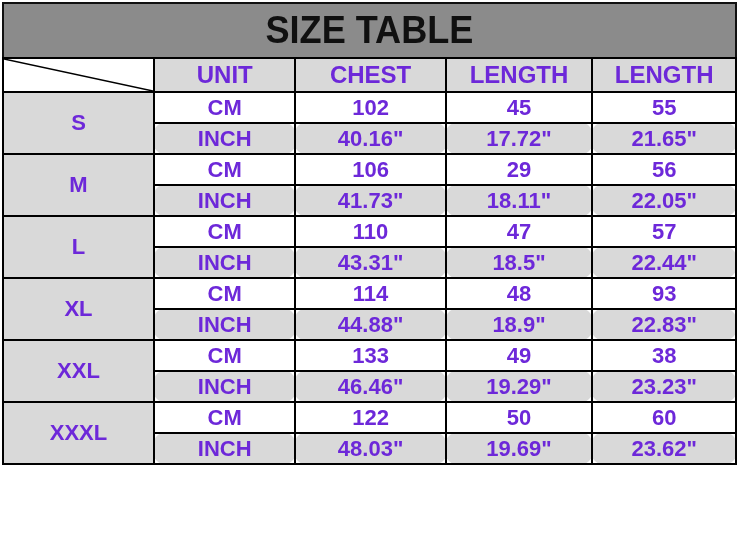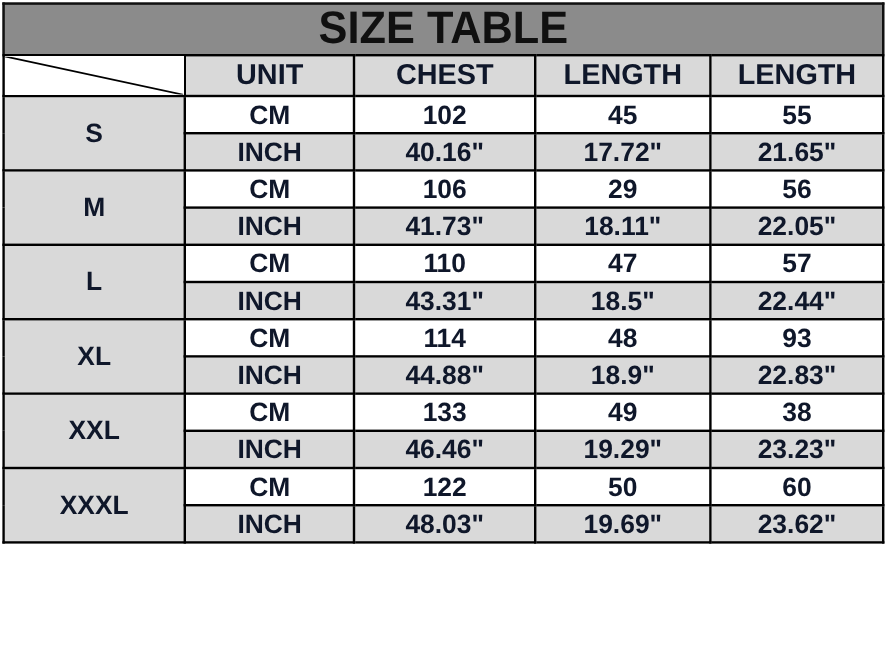--- a/index.html
+++ b/index.html
@@ -12,21 +12,21 @@
     width: 747px;
     height: 557px;
     overflow: hidden;
   }
   .sheet {
     width: 735px;
     margin: 2px 0 0 2px;
   }
   .title-band {
     box-sizing: border-box;
-    height: 43px;
+    height: 55px;
     background: #8b8b8b;
     border: 2px solid #101010;
     border-bottom: none;
     display: flex;
     align-items: center;
     justify-content: center;
   }
   .title-band .title {
     font-size: 38px;
     font-weight: bold;
@@ -42,21 +42,21 @@
   col.c-size   { width: 20.6%; }
   col.c-unit   { width: 19.3%; }
   col.c-chest  { width: 20.5%; }
   col.c-sleeve { width: 20.0%; }
   col.c-length { width: 19.6%; }
   .size-table th, .size-table td {
     border: 2px solid #000000;
     text-align: center;
     vertical-align: middle;
     font-weight: bold;
-    color: #0f172a;
+    color: #6d28d9;
     padding: 0;
     overflow: hidden;
   }
   .size-table thead th {
     height: 32px;
     font-size: 24px;
     background: #d9d9d9;
   }
   .size-table thead th.corner {
     background: #ffffff;
@@ -66,21 +66,21 @@
     position: absolute;
     top: 0; left: 0;
     width: 100%; height: 100%;
     display: block;
   }
   .size-table tbody td {
     height: 29px;
     font-size: 22px;
   }
   .row-cm td   { background: #ffffff; }
-  .row-inch td { background: #d9d9d9; }
+  .row-inch td { background: #d9d9d9; border-radius: 10px; }
   td.size-cell { background: #d9d9d9; font-size: 23px; }
   .footer-note {
     box-sizing: border-box;
     margin-top: 3px;
     height: 57px;
     border: 2px solid #000000;
     background: #ffffff;
     display: flex;
     align-items: center;
     justify-content: center;

